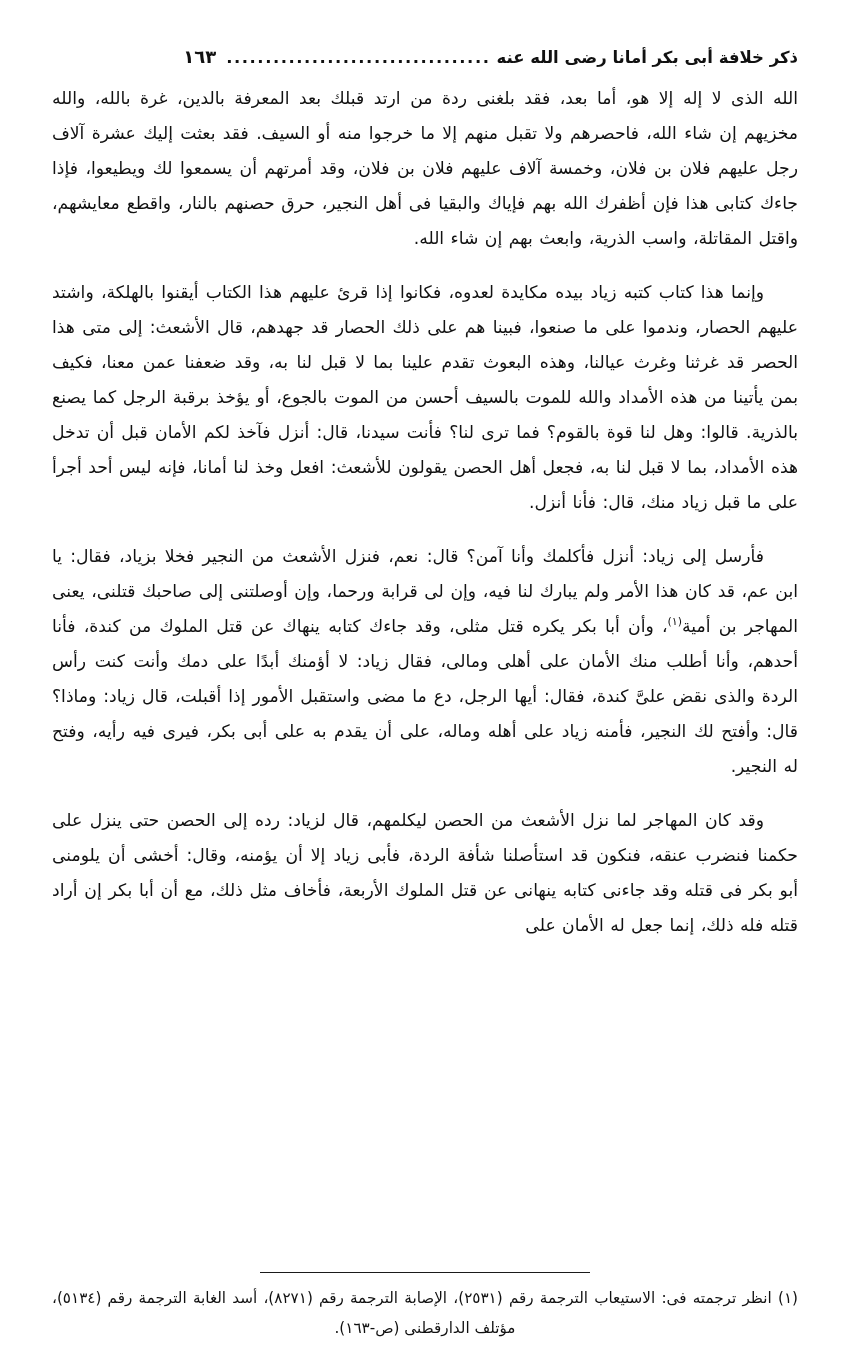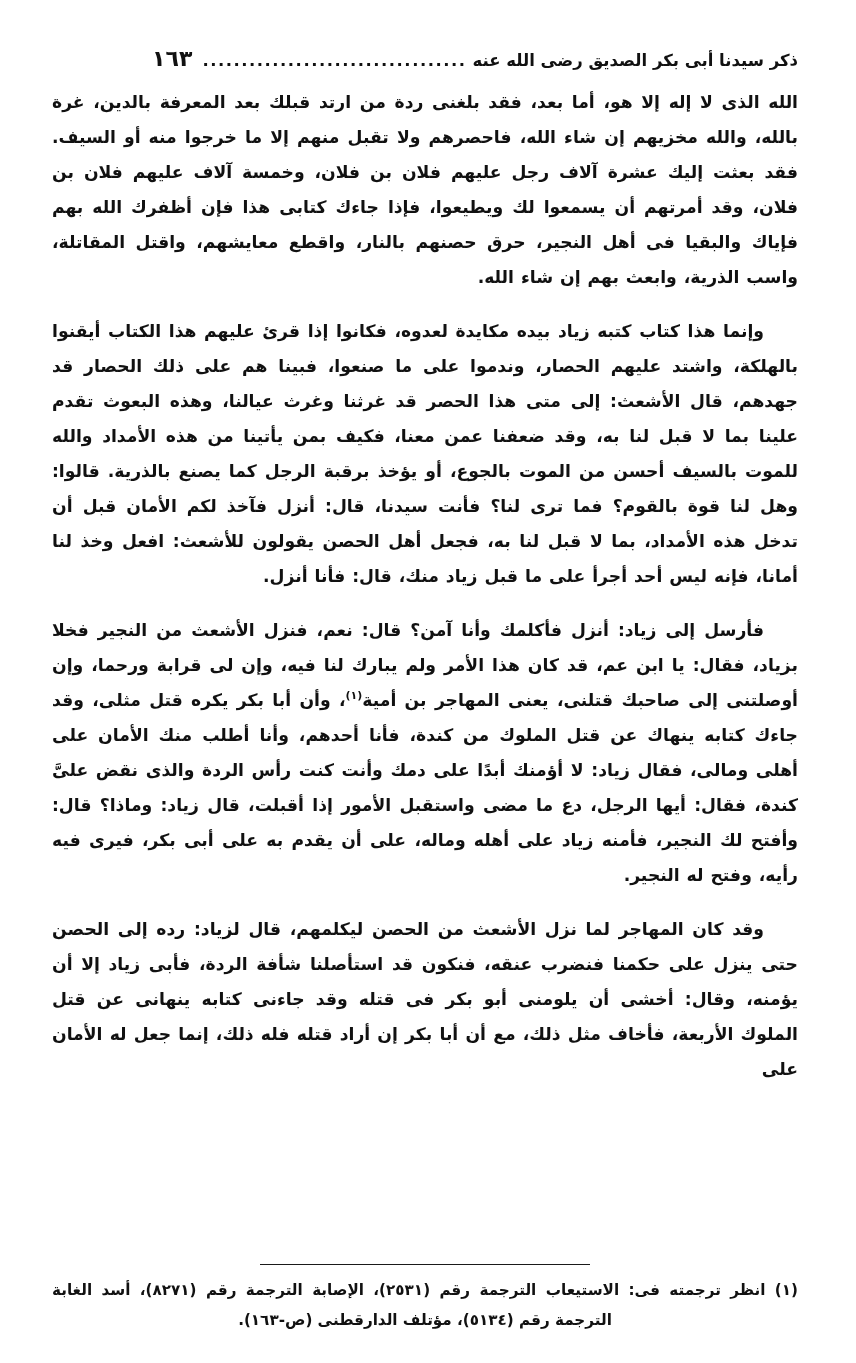--- a/index.html
+++ b/index.html
@@ -45,28 +45,27 @@
   .header-dots {
     flex: 0 1 auto;
     overflow: hidden;
     padding: 0 6px;
     font-size: 16.5px;
     letter-spacing: 1.5px;
     color: #111;
   }
   .header-page {
     font-weight: bold;
-    font-size: 22px;
+    font-size: 18px;
     padding-right: 4px;
   }
 
   
   .body {
     margin-top: 14px;
-    font-weight: bold;
   }
   p.para {
     margin: 0 0 0 0;
     text-align: justify;
     text-align-last: right;
     font-size: 17.2px;
     line-height: 35px;
     letter-spacing: 0px;
     word-spacing: 1px;
     text-justify: inter-word;
@@ -82,22 +81,21 @@
     font-size: 11px;
     vertical-align: super;
     line-height: 0;
   }
 
   
   .footnote-wrap {
     position: absolute;
     right: 58px;
     left: 52px;
-    bottom: 28px;
-    font-weight: bold;
+    bottom: 20px;
   }
   .footnote-rule {
     border: 0;
     border-top: 1px solid #1a1a1a;
     width: 330px;
     margin: 0 auto 10px auto;
   }
   p.footnote {
     margin: 0;
     font-size: 15.2px;
@@ -106,21 +104,21 @@
     text-align-last: center;
     letter-spacing: 0px;
   }
 </style>
 </head>
 <body>
 
 <div class="page">
 
   <div class="header">
-    <span class="header-title">ذكر سيدنا أبى بكر الصديق رضى الله عنه</span>
+    <span class="header-title">ذكر خلافة أبى بكر أمانا رضى الله عنه</span>
     <span class="header-dots">..................................</span>
     <span class="header-page">١٦٣</span>
   </div>
 
   <div class="body">
 
     <p class="para"><span>الله الذى لا إله إلا هو، أما بعد، فقد بلغنى ردة من ارتد قبلك بعد المعرفة بالدين، غرة بالله، والله مخزيهم إن شاء الله، فاحصرهم ولا تقبل منهم إلا ما خرجوا منه أو السيف. فقد بعثت إليك عشرة آلاف رجل عليهم فلان بن فلان، وخمسة آلاف عليهم فلان بن فلان، وقد أمرتهم أن يسمعوا لك ويطيعوا، فإذا جاءك كتابى هذا فإن أظفرك الله بهم فإياك والبقيا فى أهل النجير، حرق حصنهم بالنار، واقطع معايشهم، واقتل المقاتلة، واسب الذرية، وابعث بهم إن شاء الله.</span></p>
 
     <p class="para"><span class="indent"></span><span>وإنما هذا كتاب كتبه زياد بيده مكايدة لعدوه، فكانوا إذا قرئ عليهم هذا الكتاب أيقنوا بالهلكة، واشتد عليهم الحصار، وندموا على ما صنعوا، فبينا هم على ذلك الحصار قد جهدهم، قال الأشعث: إلى متى هذا الحصر قد غرثنا وغرث عيالنا، وهذه البعوث تقدم علينا بما لا قبل لنا به، وقد ضعفنا عمن معنا، فكيف بمن يأتينا من هذه الأمداد والله للموت بالسيف أحسن من الموت بالجوع، أو يؤخذ برقبة الرجل كما يصنع بالذرية. قالوا: وهل لنا قوة بالقوم؟ فما ترى لنا؟ فأنت سيدنا، قال: أنزل فآخذ لكم الأمان قبل أن تدخل هذه الأمداد، بما لا قبل لنا به، فجعل أهل الحصن يقولون للأشعث: افعل وخذ لنا أمانا، فإنه ليس أحد أجرأ على ما قبل زياد منك، قال: فأنا أنزل.</span></p>
 

